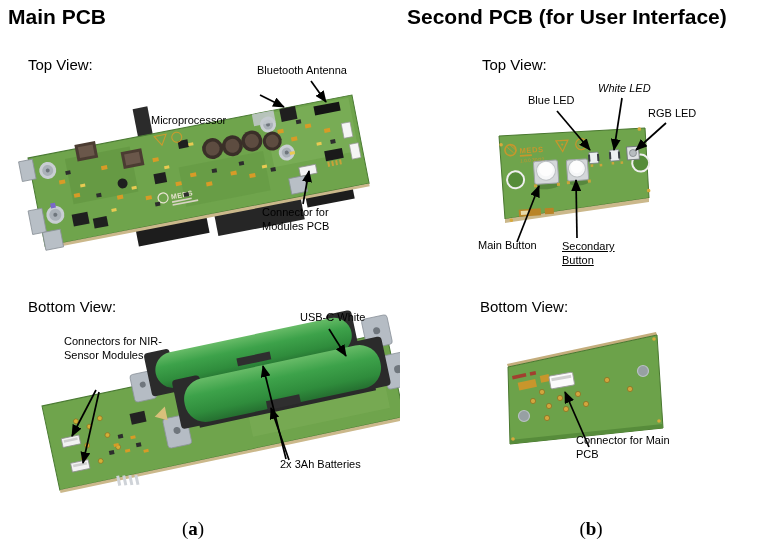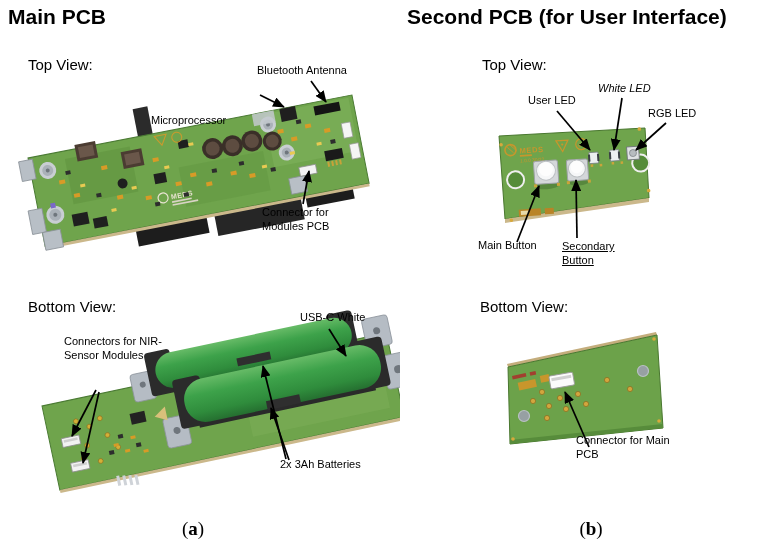--- a/index.html
+++ b/index.html
@@ -407,21 +407,21 @@
         <line x1="222" y1="98" x2="214" y2="150" marker-end="url(#ahB)"></line>
         <line x1="266" y1="123" x2="236" y2="150" marker-end="url(#ahB)"></line>
         <line x1="117" y1="242" x2="139" y2="186" marker-end="url(#ahB)"></line>
         <line x1="177" y1="238" x2="176" y2="180" marker-end="url(#ahB)"></line>
         <line x1="189" y1="447" x2="165" y2="392" marker-end="url(#ahB)"></line>
       </g>
     </svg>
 
     <div class="h1" style="left:7px;top:5px;">Second PCB (for User Interface)</div>
     <div class="h2" style="left:82px;top:56px;">Top View:</div>
-    <div class="lbl nw" style="left:128px;top:94px;">User LED</div>
+    <div class="lbl nw" style="left:128px;top:94px;">Blue LED</div>
     <div class="lbl nw" style="left:198px;top:82px;font-style:italic;">White LED</div>
     <div class="lbl nw" style="left:248px;top:107px;">RGB LED</div>
     <div class="lbl nw" style="left:78px;top:239px;">Main Button</div>
     <div class="lbl" style="left:162px;top:240px;width:82px;text-decoration:underline;">Secondary Button</div>
     <div class="h2" style="left:80px;top:298px;">Bottom View:</div>
     <div class="lbl" style="left:176px;top:434px;width:98px;">Connector for Main PCB</div>
     <div class="cap" style="left:148px;top:518px;width:86px;"><span>(</span><span class="b">b</span><span>)</span></div>
   </section>
 </div>
 

